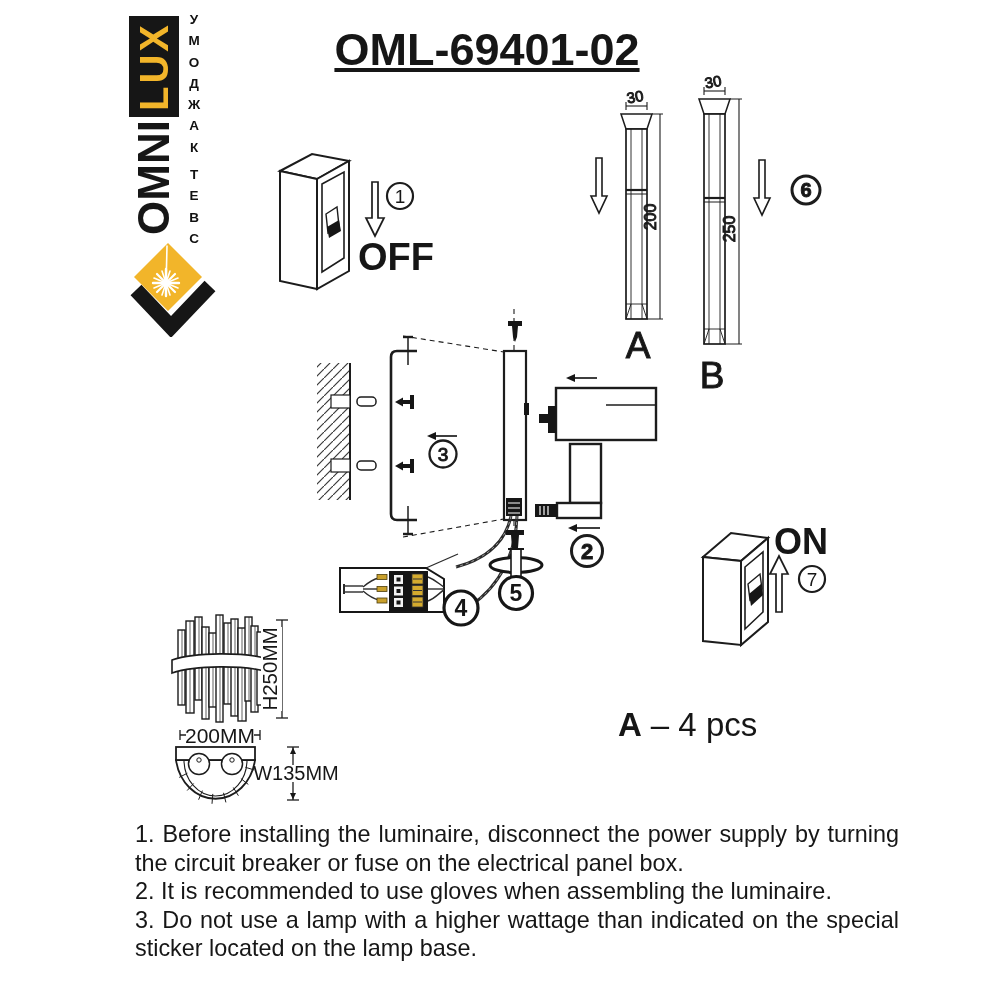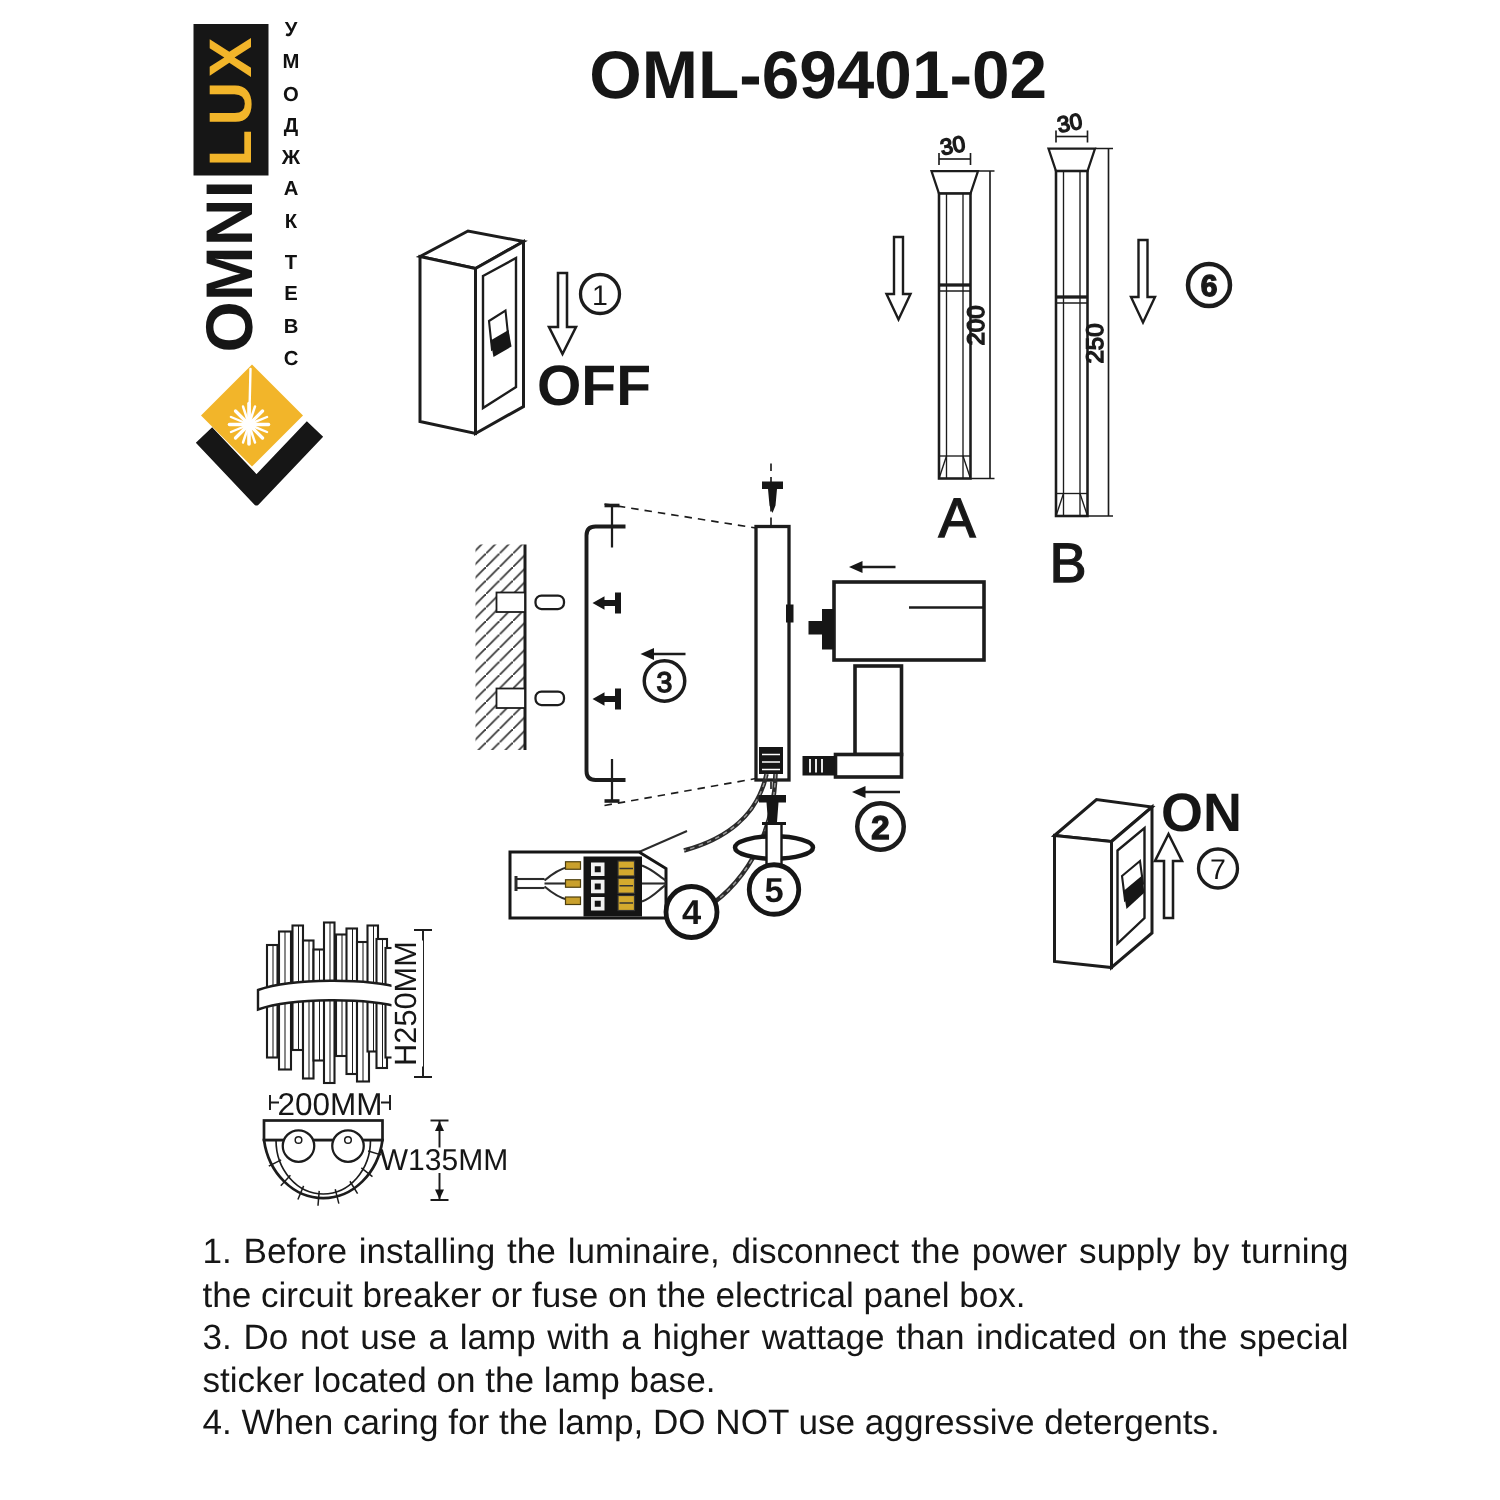--- a/index.html
+++ b/index.html
@@ -11,22 +11,22 @@
                  display:flex;align-items:center;justify-content:center;}
   .brand-lux{writing-mode:vertical-rl;transform:rotate(180deg);
              font-weight:bold;font-size:40px;letter-spacing:3px;color:#F2B52A;}
   .brand-omni{left:128px;top:114px;width:52px;height:128px;writing-mode:vertical-rl;
               transform:rotate(180deg);font-weight:bold;font-size:44px;line-height:52px;
               color:#161616;text-align:center;}
   .tagline{left:185px;top:12px;width:18px;height:234px;display:flex;
            flex-direction:column-reverse;justify-content:space-between;align-items:center;
            font-weight:bold;font-size:13.5px;color:#111;}
   
-  .title{left:298px;top:24px;width:400px;text-align:right;
-         font-weight:bold;font-size:45px;letter-spacing:0;}
+  .title{left:287px;top:24px;width:400px;text-align:center;
+         font-weight:bold;font-size:45px;letter-spacing:0;text-decoration:underline;}
   
   .diagram{left:0;top:0;width:1000px;height:1000px;}
   .diagram text{font-family:"Liberation Sans",sans-serif;fill:#161616;}
   
   .qty{left:618px;top:706px;font-size:33px;line-height:38px;}
   .qty b{font-weight:bold;}
   .qty .rest{margin-left:9px;font-weight:normal;}
   
   .instructions{left:125px;top:820px;width:764px;font-size:23.4px;line-height:28.6px;margin-left:10px;}
   .instructions p{margin:0;text-align:justify;}
@@ -318,21 +318,24 @@
       <line x1="287" y1="747" x2="299" y2="747" stroke-width="1.3"></line>
       <line x1="287" y1="800" x2="299" y2="800" stroke-width="1.3"></line>
       <polygon points="290,754 296,754 293,747.5" fill="#161616" stroke="none"></polygon>
       <polygon points="290,793 296,793 293,799.5" fill="#161616" stroke="none"></polygon>
       <rect x="259" y="765" width="74" height="17" fill="#fff" stroke="none"></rect>
       <text x="296" y="780" text-anchor="middle" font-size="20" stroke="none" fill="#161616">W135MM</text>
     </g>
   </svg>
 
   <div class="abs qty">
+    <div>
+      <b>A</b><span class="rest">– 4 pcs</span>
+    </div>
   </div>
 
   <div class="abs instructions">
     <p>1. Before installing the luminaire, disconnect the power supply by turning the circuit breaker or fuse on the electrical panel box.</p>
+    <p>2. It is recommended to use gloves when assembling the luminaire.</p>
     <p>3. Do not use a lamp with a higher wattage than indicated on the special sticker located on the lamp base.</p>
-    <p>4. When caring for the lamp, DO NOT use aggressive detergents.</p>
   </div>
 
 </div>
 
 </body></html>

